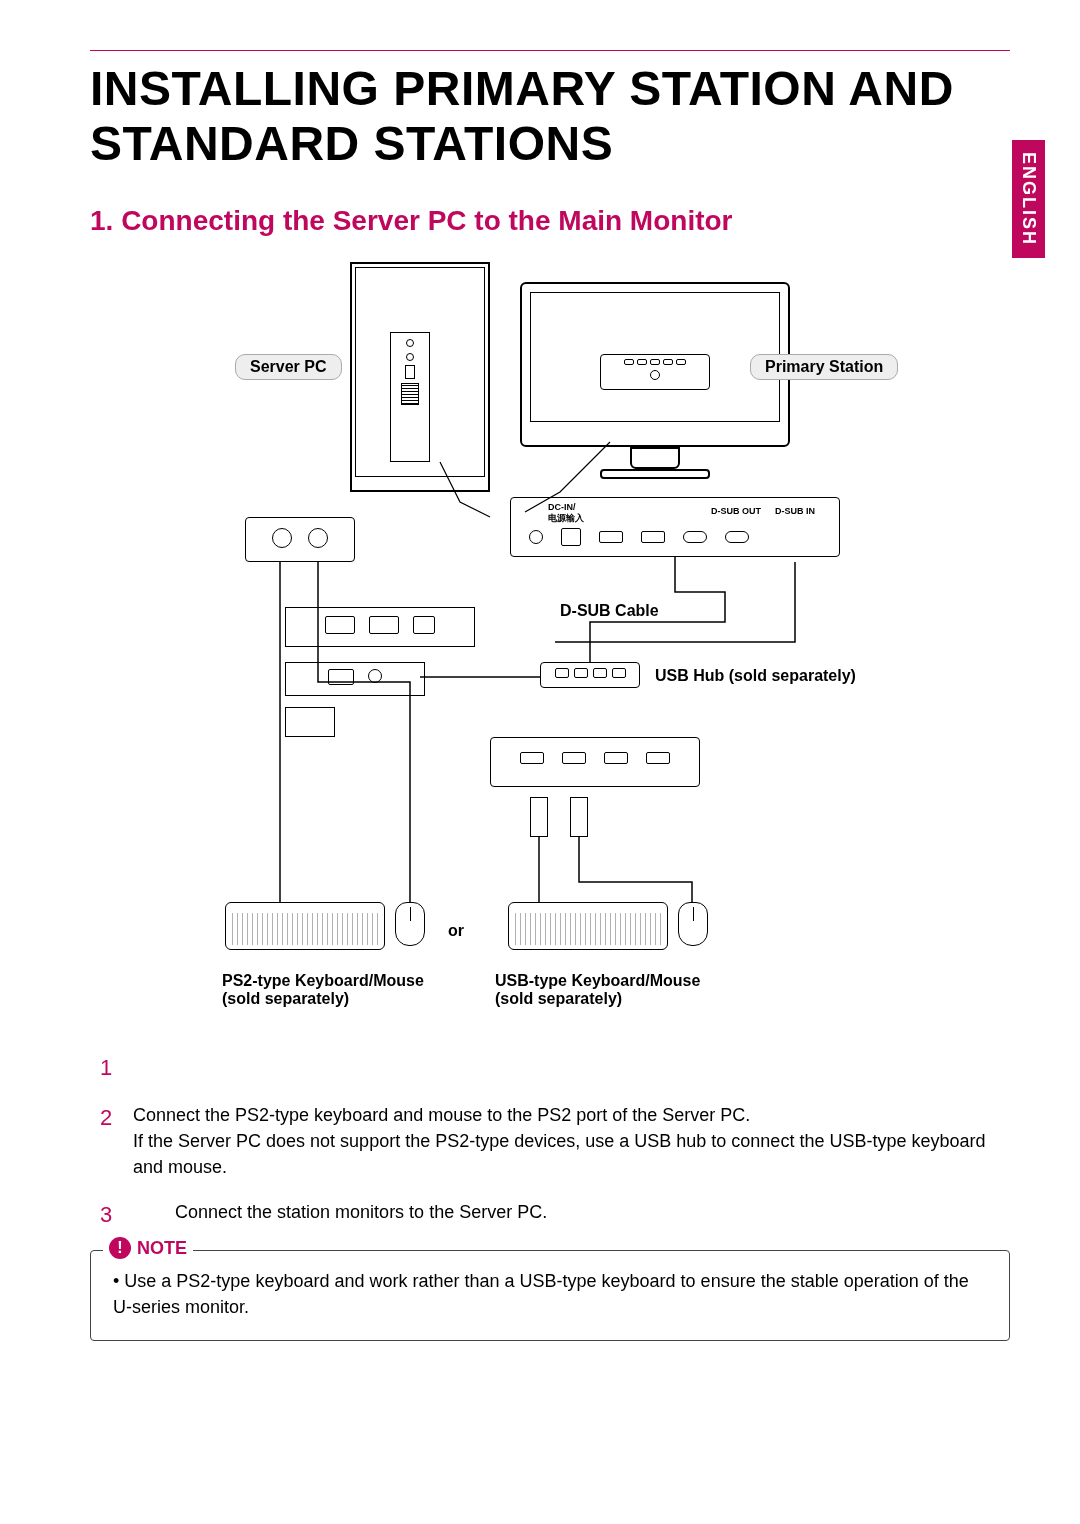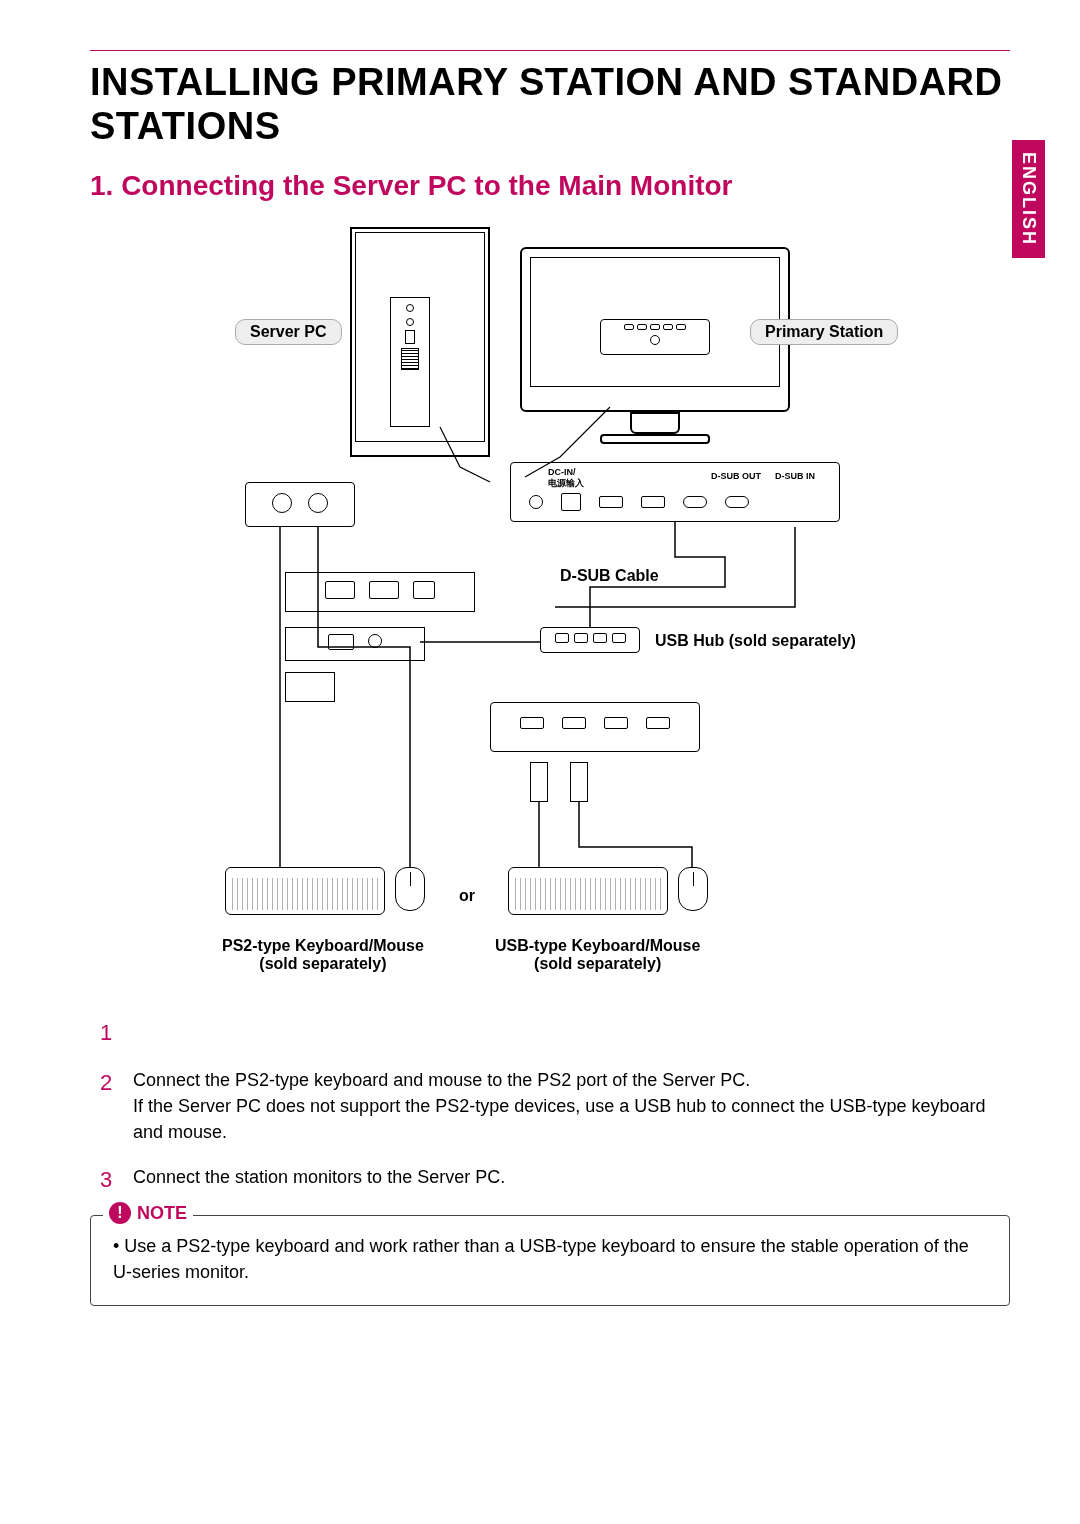--- a/index.html
+++ b/index.html
@@ -36,24 +36,24 @@
     background: #c0075e;
     color: #fff;
     writing-mode: vertical-rl;
     text-orientation: mixed;
     padding: 12px 6px;
     font-weight: bold;
     font-size: 18px;
     letter-spacing: 2px;
   }
   h1 {
-    font-size: 38px;
+    font-size: 48px;
     font-weight: bold;
     line-height: 1.15;
-    margin-bottom: 22px;
+    margin-bottom: 34px;
     letter-spacing: 0.5px;
   }
   h2 {
     color: #c0075e;
     font-size: 28px;
     font-weight: bold;
     margin-bottom: 25px;
   }
   .diagram {
     width: 740px;
@@ -67,21 +67,20 @@
     border: 1px solid #aaa;
     border-radius: 10px;
     padding: 3px 14px;
     font-size: 16px;
     font-weight: bold;
   }
   .dlabel {
     position: absolute;
     font-size: 16px;
     font-weight: bold;
-    text-align: center;
     white-space: nowrap;
   }
   .steps {
     margin: 15px 0 20px 10px;
   }
   .step {
     display: flex;
     gap: 15px;
     margin-bottom: 18px;
     font-size: 18px;
@@ -233,21 +232,21 @@
 
     <div class="kb" style="left:45px;top:640px;width:160px;height:48px;">
         <div class="keys"></div>
       </div>
     <div class="mouse" style="left:215px;top:640px;"></div>
     <div class="kb" style="left:328px;top:640px;width:160px;height:48px;">
         <div class="keys"></div>
       </div>
     <div class="mouse" style="left:498px;top:640px;"></div>
 
-    <div class="dlabel" style="left:279px;top:660px;">or</div>
+    <div class="dlabel" style="left:268px;top:660px;">or</div>
 
     <div class="dlabel" style="left:35px;top:710px;margin-left:7px;">
       <span>PS2-type Keyboard/Mouse</span><br>
       <span>(sold separately)</span>
     </div>
     <div class="dlabel" style="left:315px;top:710px;">
       <span>USB-type Keyboard/Mouse</span><br>
       <span>(sold separately)</span>
     </div>
 
@@ -268,21 +267,21 @@
     <div class="step">
         <span class="stepnum">1</span>
       </div>
     <div class="step">
         <span class="stepnum">2</span>
         <span style="white-space:pre-line;">Connect the PS2-type keyboard and mouse to the PS2 port of the Server PC.
 If the Server PC does not support the PS2-type devices, use a USB hub to connect the USB-type keyboard and mouse.</span>
       </div>
     <div class="step">
         <span class="stepnum">3</span>
-        <span style="white-space:pre-line;">Connect the station monitors to the Server PC.</span>
+        <span style="white-space:pre-line;margin-left:42px;">Connect the station monitors to the Server PC.</span>
       </div>
   </div>
 
   <div class="note-box">
     <div class="note-head">
       <span class="note-icon">!</span>
       <span>NOTE</span>
     </div>
     <ul>
       <li>Use a PS2-type keyboard and work rather than a USB-type keyboard to ensure the stable operation of the U-series monitor.</li>

